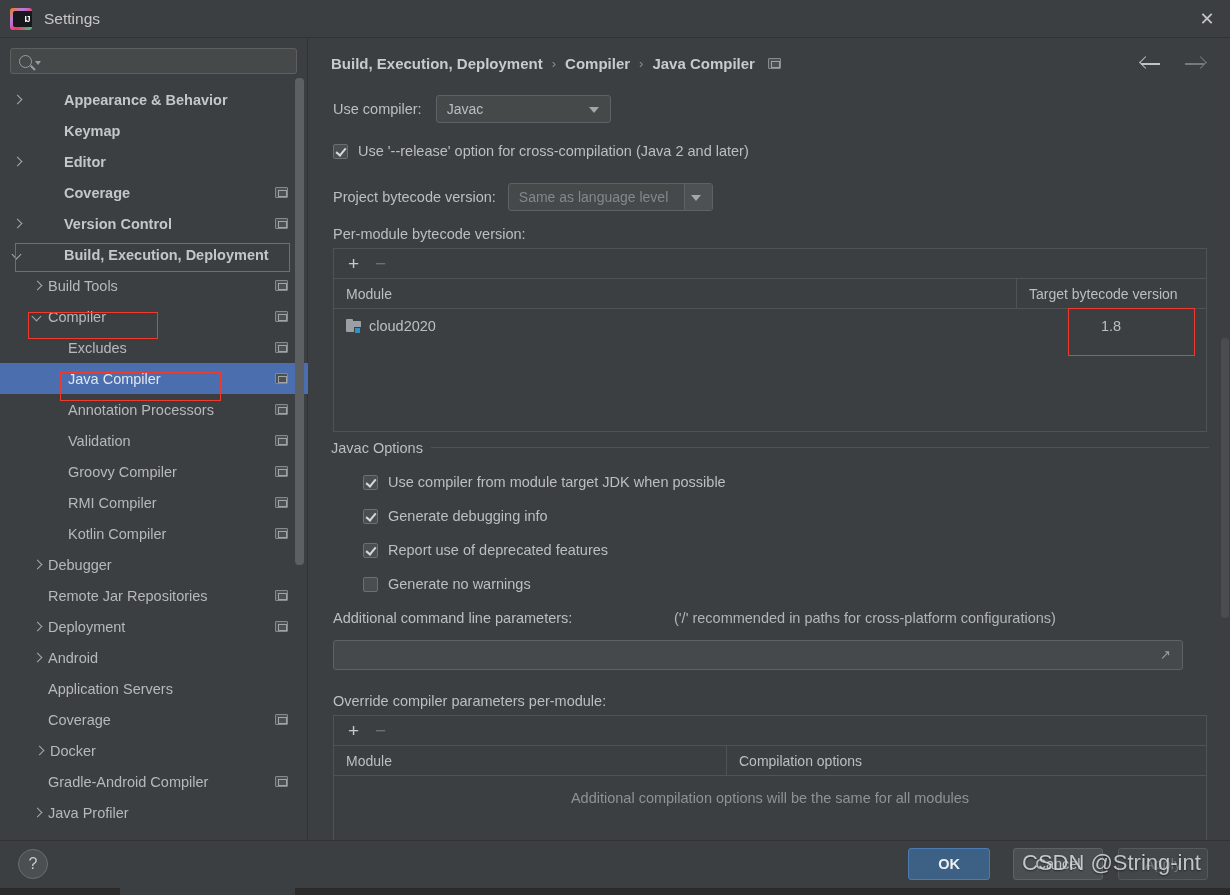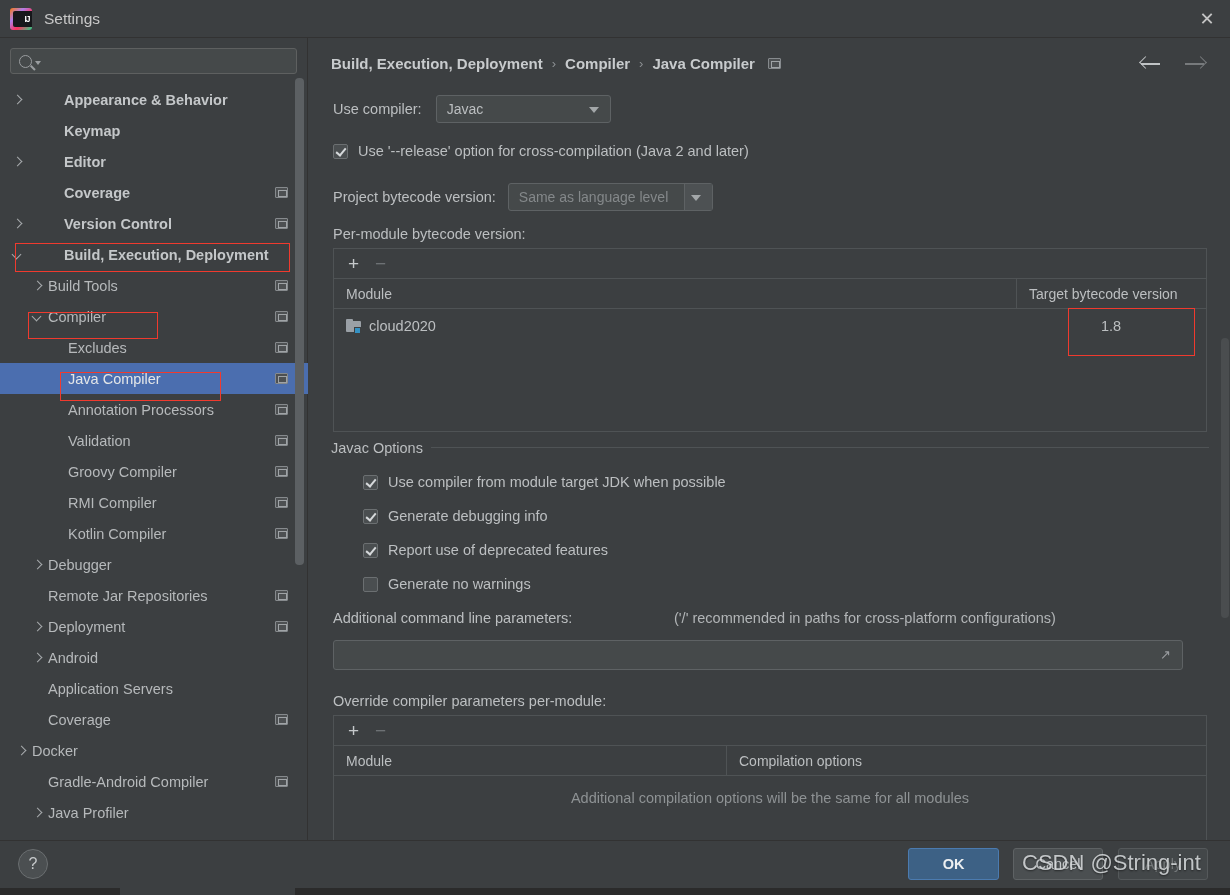--- a/index.html
+++ b/index.html
@@ -322,21 +322,21 @@
     color: #c6c9cb; font-size: 16px;
     display: flex; align-items: center; justify-content: center;
     cursor: pointer;
   }
   .dlg-btn {
     position: absolute; top: 7px; height: 32px;
     border-radius: 3px; display: flex; align-items: center;
     justify-content: center; font-size: 14.5px; cursor: pointer;
   }
   #ok-btn {
-    left: 908px; width: 91px;
+    left: 908px; width: 82px;
     background: #3d6185; border: 1px solid #4b7bb0; color: #eceff1;
     font-weight: bold;
   }
   #cancel-btn {
     left: 1013px; width: 90px;
     background: #4b4f51; border: 1px solid #5e6264; color: #c6c9cb;
   }
   #apply-btn {
     left: 1118px; width: 90px;
     background: #434749; border: 1px solid #55595b; color: #74787a;
@@ -471,21 +471,21 @@
       </div>
       <div class="tree-item" style="padding-left: 30px;">
         <span class="arrow"></span>
         <span class="tree-label">Application Servers</span>
       </div>
       <div class="tree-item" style="padding-left: 30px;">
         <span class="arrow"></span>
         <span class="tree-label">Coverage</span>
         <span class="badge"></span>
       </div>
-      <div class="tree-item" style="padding-left: 14px;">
+      <div class="tree-item" style="padding-left: 32px;">
         <span class="arrow right"></span>
         <span class="tree-label">Docker</span>
       </div>
       <div class="tree-item" style="padding-left: 30px;">
         <span class="arrow"></span>
         <span class="tree-label">Gradle-Android Compiler</span>
         <span class="badge"></span>
       </div>
       <div class="tree-item" style="padding-left: 30px;">
         <span class="arrow right"></span>

